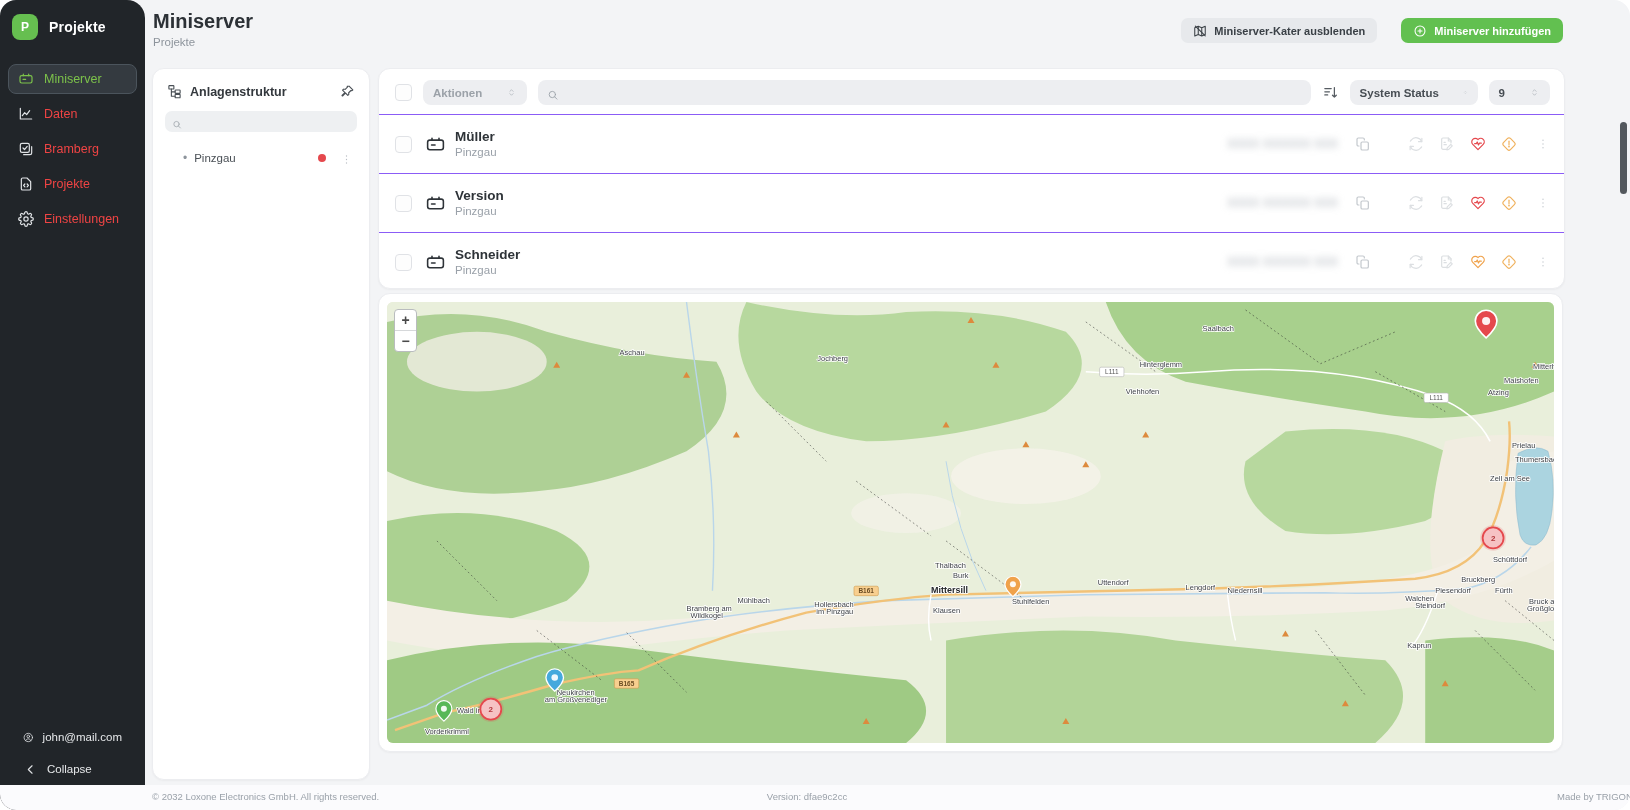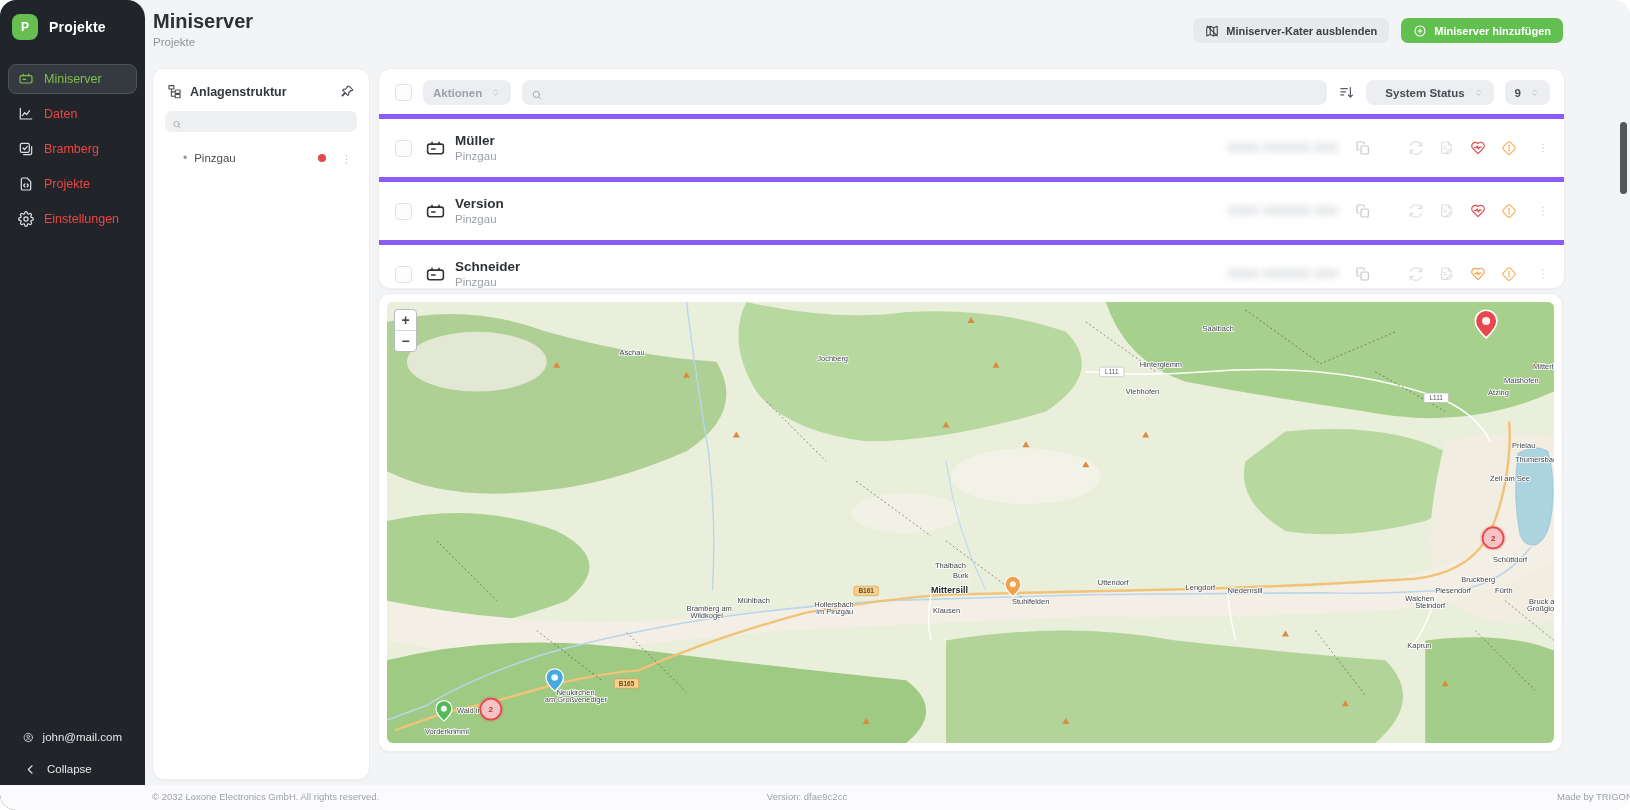--- a/index.html
+++ b/index.html
@@ -20,21 +20,21 @@
   .nav-item.active .ic{color:#7cc24a;}
   .sidebar-bottom{position:absolute;left:0;right:0;bottom:28px;padding:0 23px;}
   .sb-row{display:flex;align-items:center;gap:9px;height:26px;font-size:11.5px;color:#e6e8ea;cursor:pointer;}
   .sb-row .ic{width:15px;height:15px;color:#dfe2e5;}
   .sb-row + .sb-row{margin-top:6px;}
 
   
   .topbar{position:absolute;left:145px;top:0;right:0;height:60px;}
   .page-title{position:absolute;left:8px;top:10px;font-size:20px;font-weight:800;color:#2c3136;}
   .breadcrumb{position:absolute;left:8px;top:36px;font-size:11.5px;color:#8d949c;}
-  .top-actions{position:absolute;right:67px;top:18px;display:flex;gap:12px;}
+  .top-actions{position:absolute;right:67px;top:18px;display:flex;gap:24px;}
   .btn{display:flex;align-items:center;gap:7px;height:25px;padding:0 12px;border-radius:7px;
        font-size:11px;font-weight:bold;cursor:pointer;white-space:nowrap;}
   .btn .ic{width:14px;height:14px;}
   .btn-gray{background:#e7e9ec;color:#3a4046;}
   .btn-green{background:#62c050;color:#fff;}
 
   
   .card{position:absolute;background:#fff;border:1px solid #ecedf0;border-radius:12px;
         box-shadow:0 1px 2px rgba(20,25,30,.04);}
   .tree-card{left:152px;top:68px;width:216px;height:710px;}
@@ -53,31 +53,31 @@
   .tree-item{display:flex;align-items:center;margin:16px 12px 0 12px;padding:0 4px;height:20px;cursor:pointer;}
   .tree-bullet{color:#8d949c;font-size:12px;margin:0 7px 0 14px;}
   .tree-label{font-size:11.5px;color:#4a5056;flex:1;}
   .status-dot{width:8px;height:8px;border-radius:50%;margin-right:14px;}
   .tree-kebab{width:13px;height:13px;color:#b9bec4;cursor:pointer;}
 
   
   .toolbar{display:flex;align-items:center;gap:11px;padding:11px 14px 9px 16px;}
   .checkbox{width:15px;height:15px;border:1.5px solid #e0e2e6;border-radius:4px;background:#fdfdfd;
             flex:none;cursor:pointer;}
-  .pill{display:flex;align-items:center;gap:8px;height:25px;padding:0 10px;background:#edeef1;
+  .pill{display:flex;align-items:center;gap:24px;height:25px;padding:0 10px;background:#edeef1;
         border-radius:8px;font-size:11.5px;font-weight:bold;color:#9ba1a8;cursor:pointer;white-space:nowrap;}
   .pill.dark{color:#474d53;}
   .pill .ic{width:11px;height:11px;color:#b4b9bf;}
   .tsearch{flex:1;height:25px;background:#edeef1;border-radius:8px;display:flex;align-items:center;
            gap:6px;padding:0 9px;}
   .tsearch .ic{width:12px;height:12px;color:#9aa1a8;}
   .tsearch input{border:0;background:transparent;outline:none;width:100%;font-size:12px;color:#444;}
   .sort-ic{width:17px;height:17px;color:#565c62;cursor:pointer;flex:none;}
   .rows{}
-  .trow{display:flex;align-items:center;height:58px;padding:0 14px 0 16px;border-top:5px solid #8b5cf6;}
+  .trow{display:flex;align-items:center;height:58px;padding:0 14px 0 16px;border-top:1px solid #8b5cf6;}
   .trow .checkbox{margin-right:13px;}
   .ms-ic{width:21px;height:21px;color:#2e3338;margin-right:9px;flex:none;}
   .rname{flex:1;}
   .nm{font-size:13.5px;font-weight:bold;color:#2e3338;line-height:16px;}
   .grp{font-size:11.5px;color:#9aa1a9;line-height:15px;}
   .rright{display:flex;align-items:center;gap:15px;}
   .serial{font-size:12px;color:#aab0b8;filter:blur(3.5px);user-select:none;margin-right:2px;}
   .act{width:16px;height:16px;cursor:pointer;}
   .act.copy{color:#c3c8cd;margin-right:22px;}
   .act.dim{color:#dcdfe2;}

